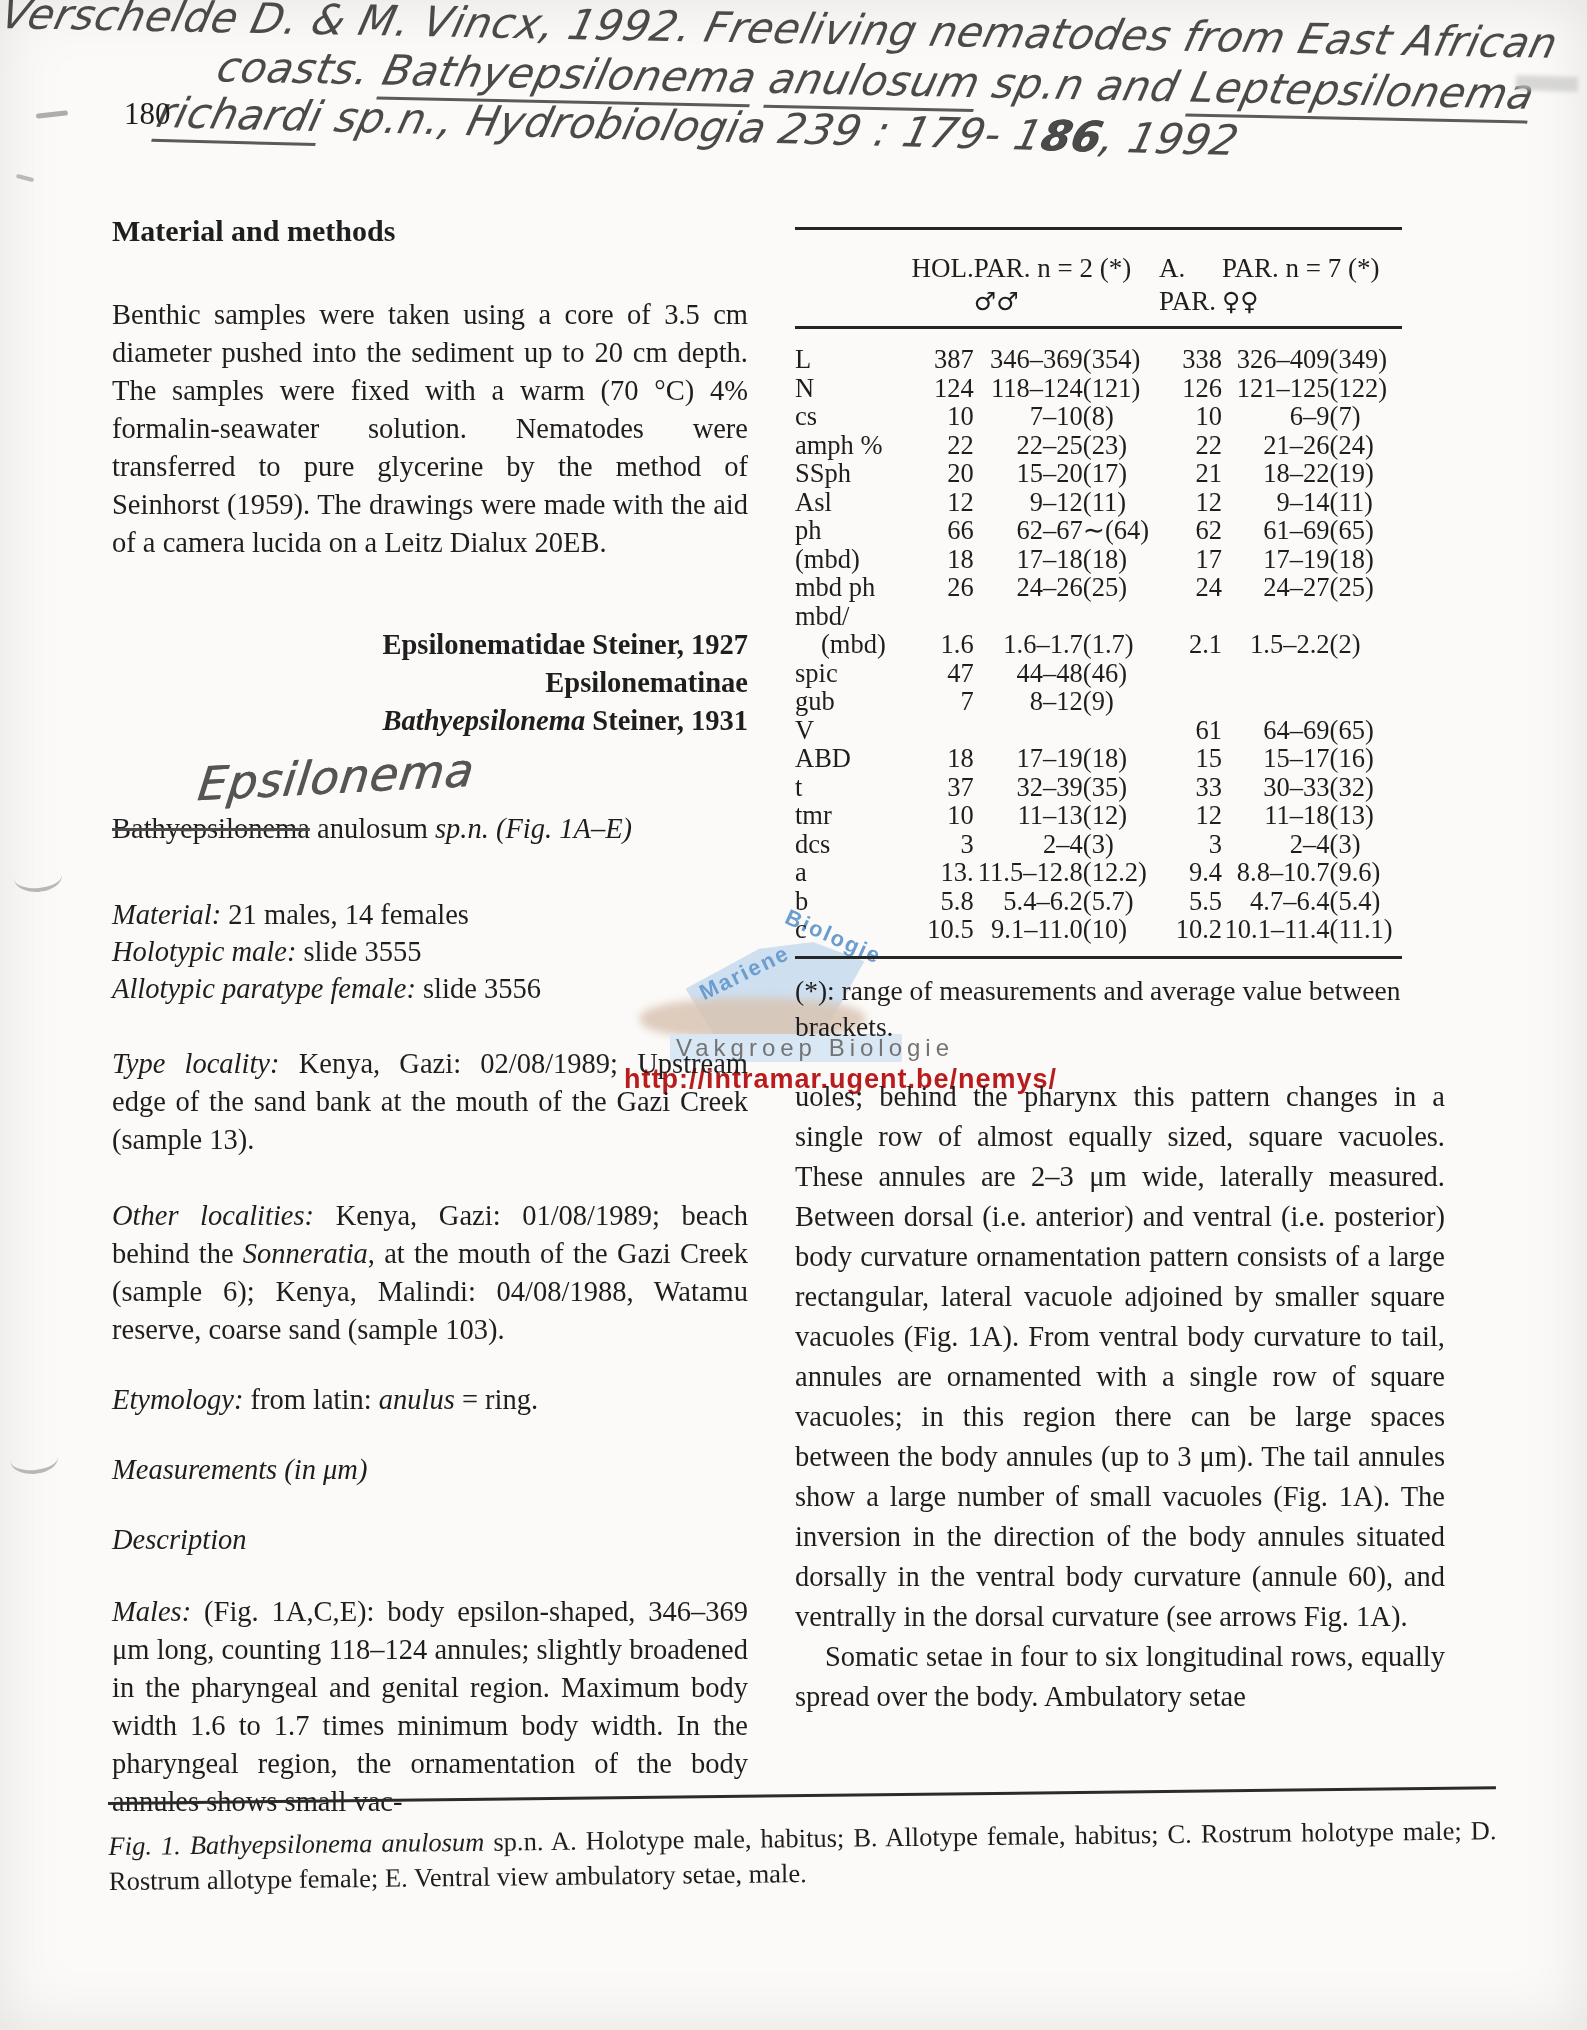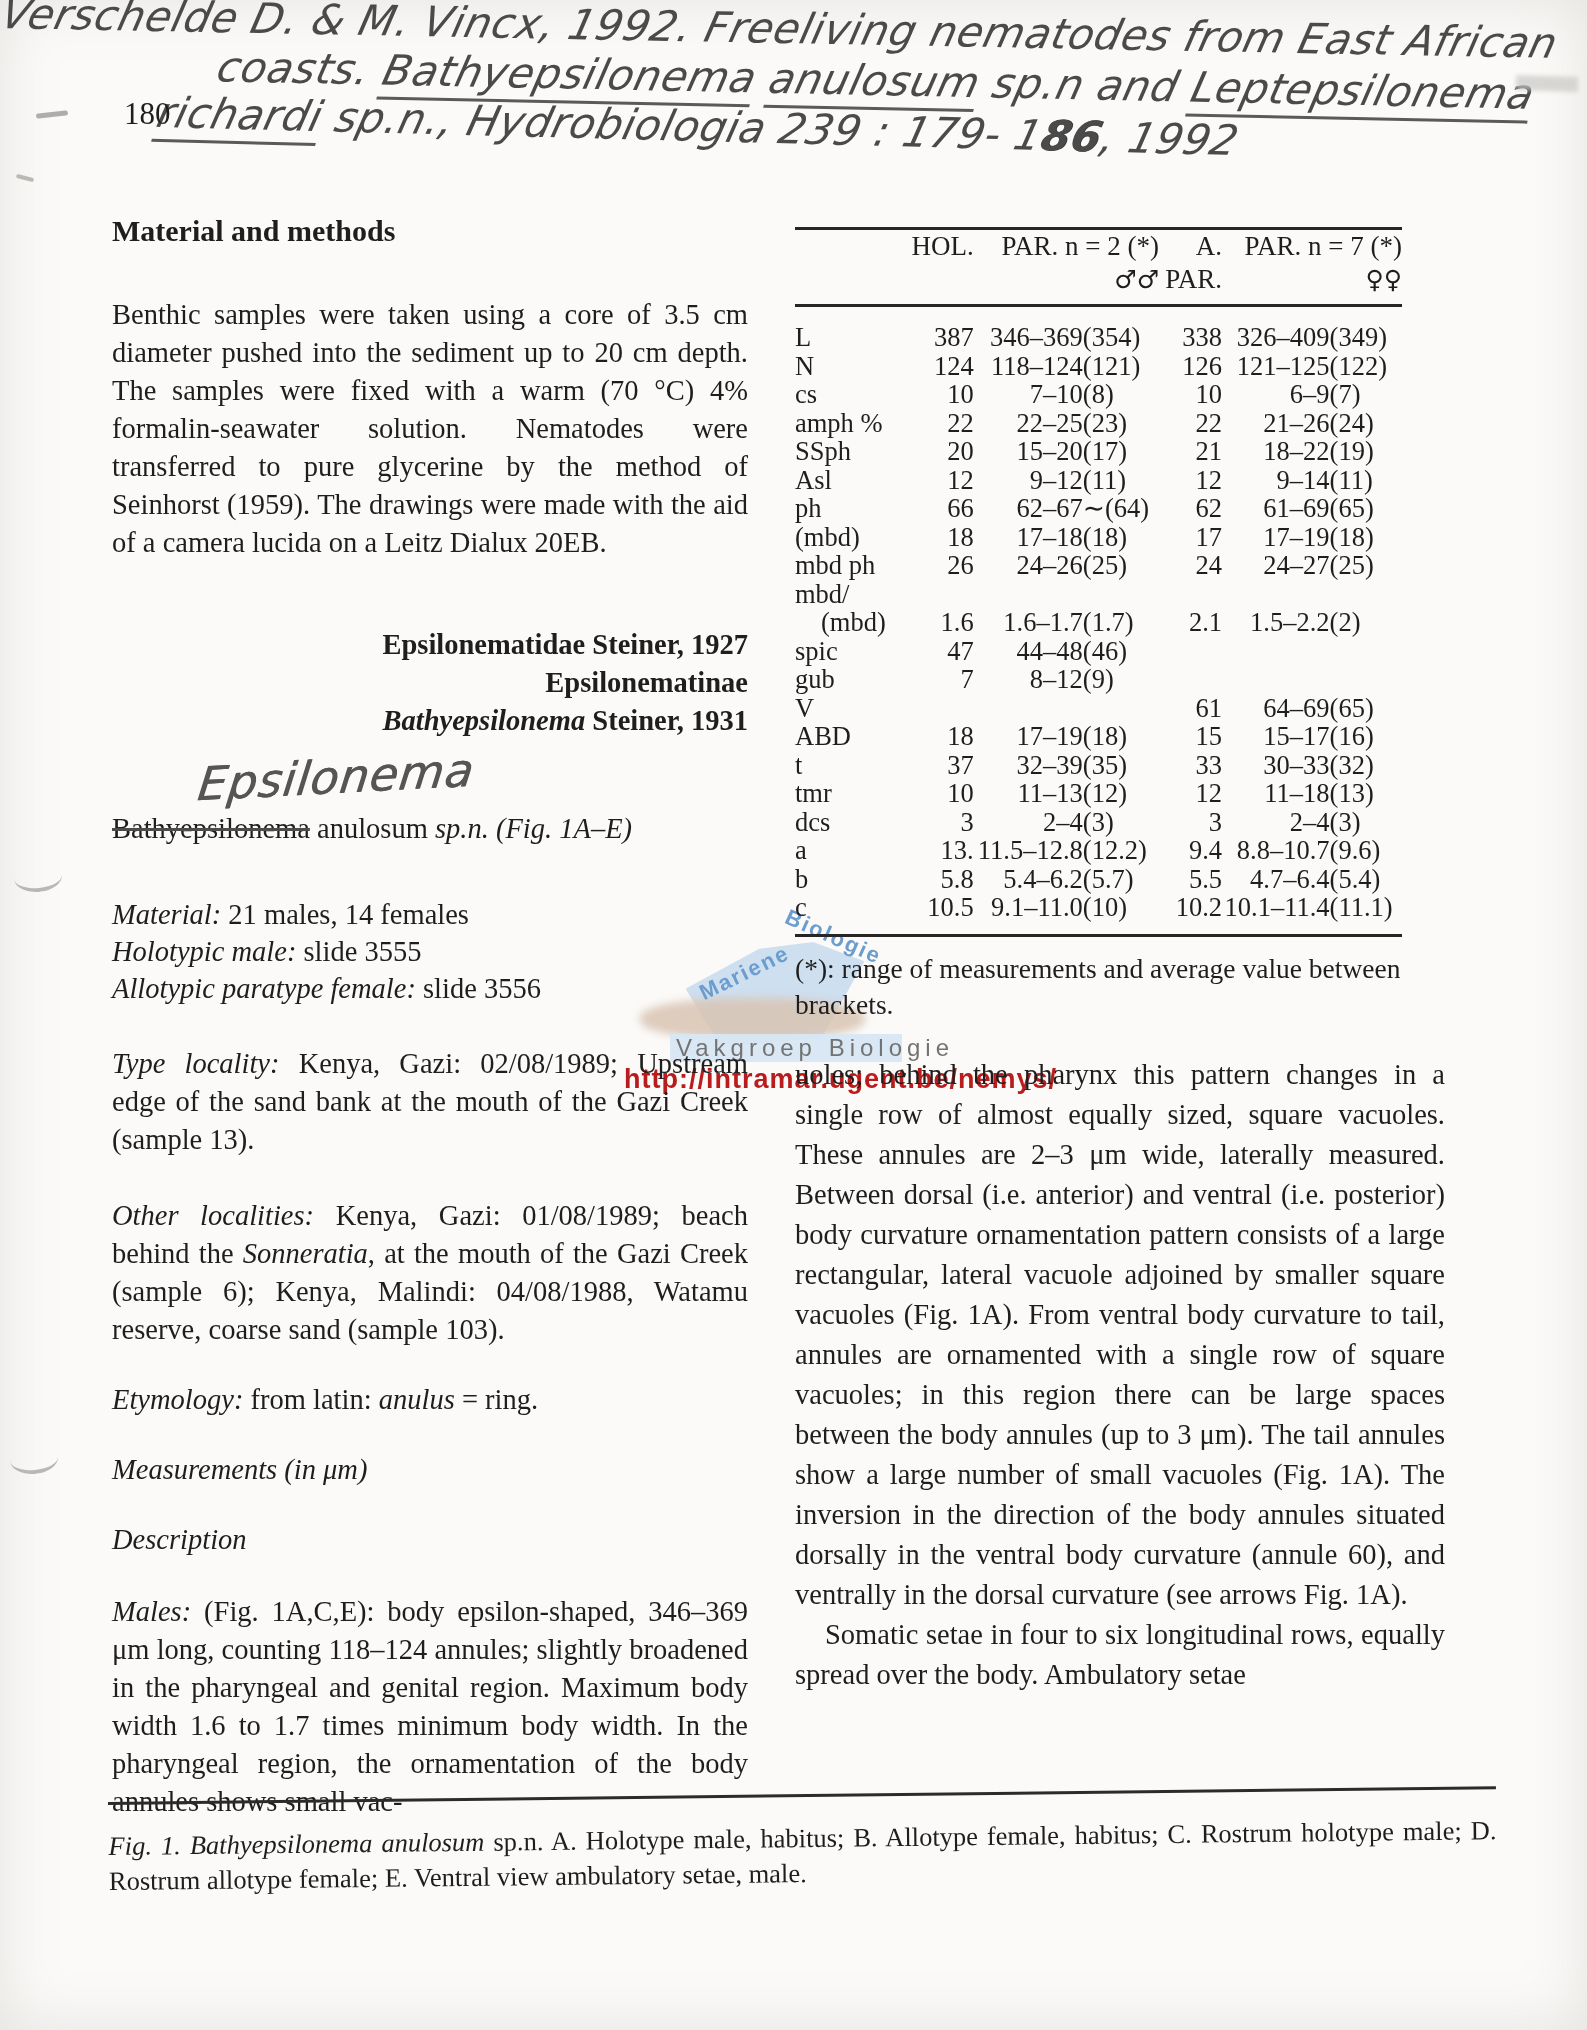--- a/index.html
+++ b/index.html
@@ -42,21 +42,21 @@
     font-family:"DejaVu Sans", sans-serif; font-style:italic; font-size:46px;
     color:#555; text-shadow:.7px 0 0 #555; letter-spacing:1px;
   }
   .lab-block{margin-top:48px; text-align:left; line-height:37px;}
   .pgroup{margin-top:38px;}
   .col-left .one-liner{margin-top:32px; text-align:left;}
   .males{margin-top:34px;}
   
   .col-right{position:absolute; left:795px; top:215px; width:650px; font-size:28.5px; line-height:40px; text-align:justify;}
   table.meas{border-collapse:collapse; width:607px; margin-top:12px; border-top:3px solid #262626; font-size:26.5px;}
-  table.meas th{font-weight:normal; text-align:right; vertical-align:top; padding:0 0 8px 0; font-size:27px; line-height:33px;}
+  table.meas th{font-weight:normal; text-align:left; vertical-align:top; padding:22px 0 8px 0; font-size:27px; line-height:33px;}
   table.meas thead tr{border-bottom:3px solid #262626;}
   table.meas td{padding:0; line-height:28.5px; height:28.5px; font-size:26.5px;}
   table.meas tbody tr:first-child td{padding-top:16px;}
   table.meas tbody tr:last-child td{padding-bottom:12px;}
   table.meas tbody{border-bottom:3px solid #262626;}
   td.lbl{width:95px; text-align:left;}
   td.lbl.indent{padding-left:26px;}
   td.hol{width:62px; text-align:right;}
   td.rng{width:118px; text-align:right;}
   td.avg{width:78px; text-align:left; padding-left:10px;}

